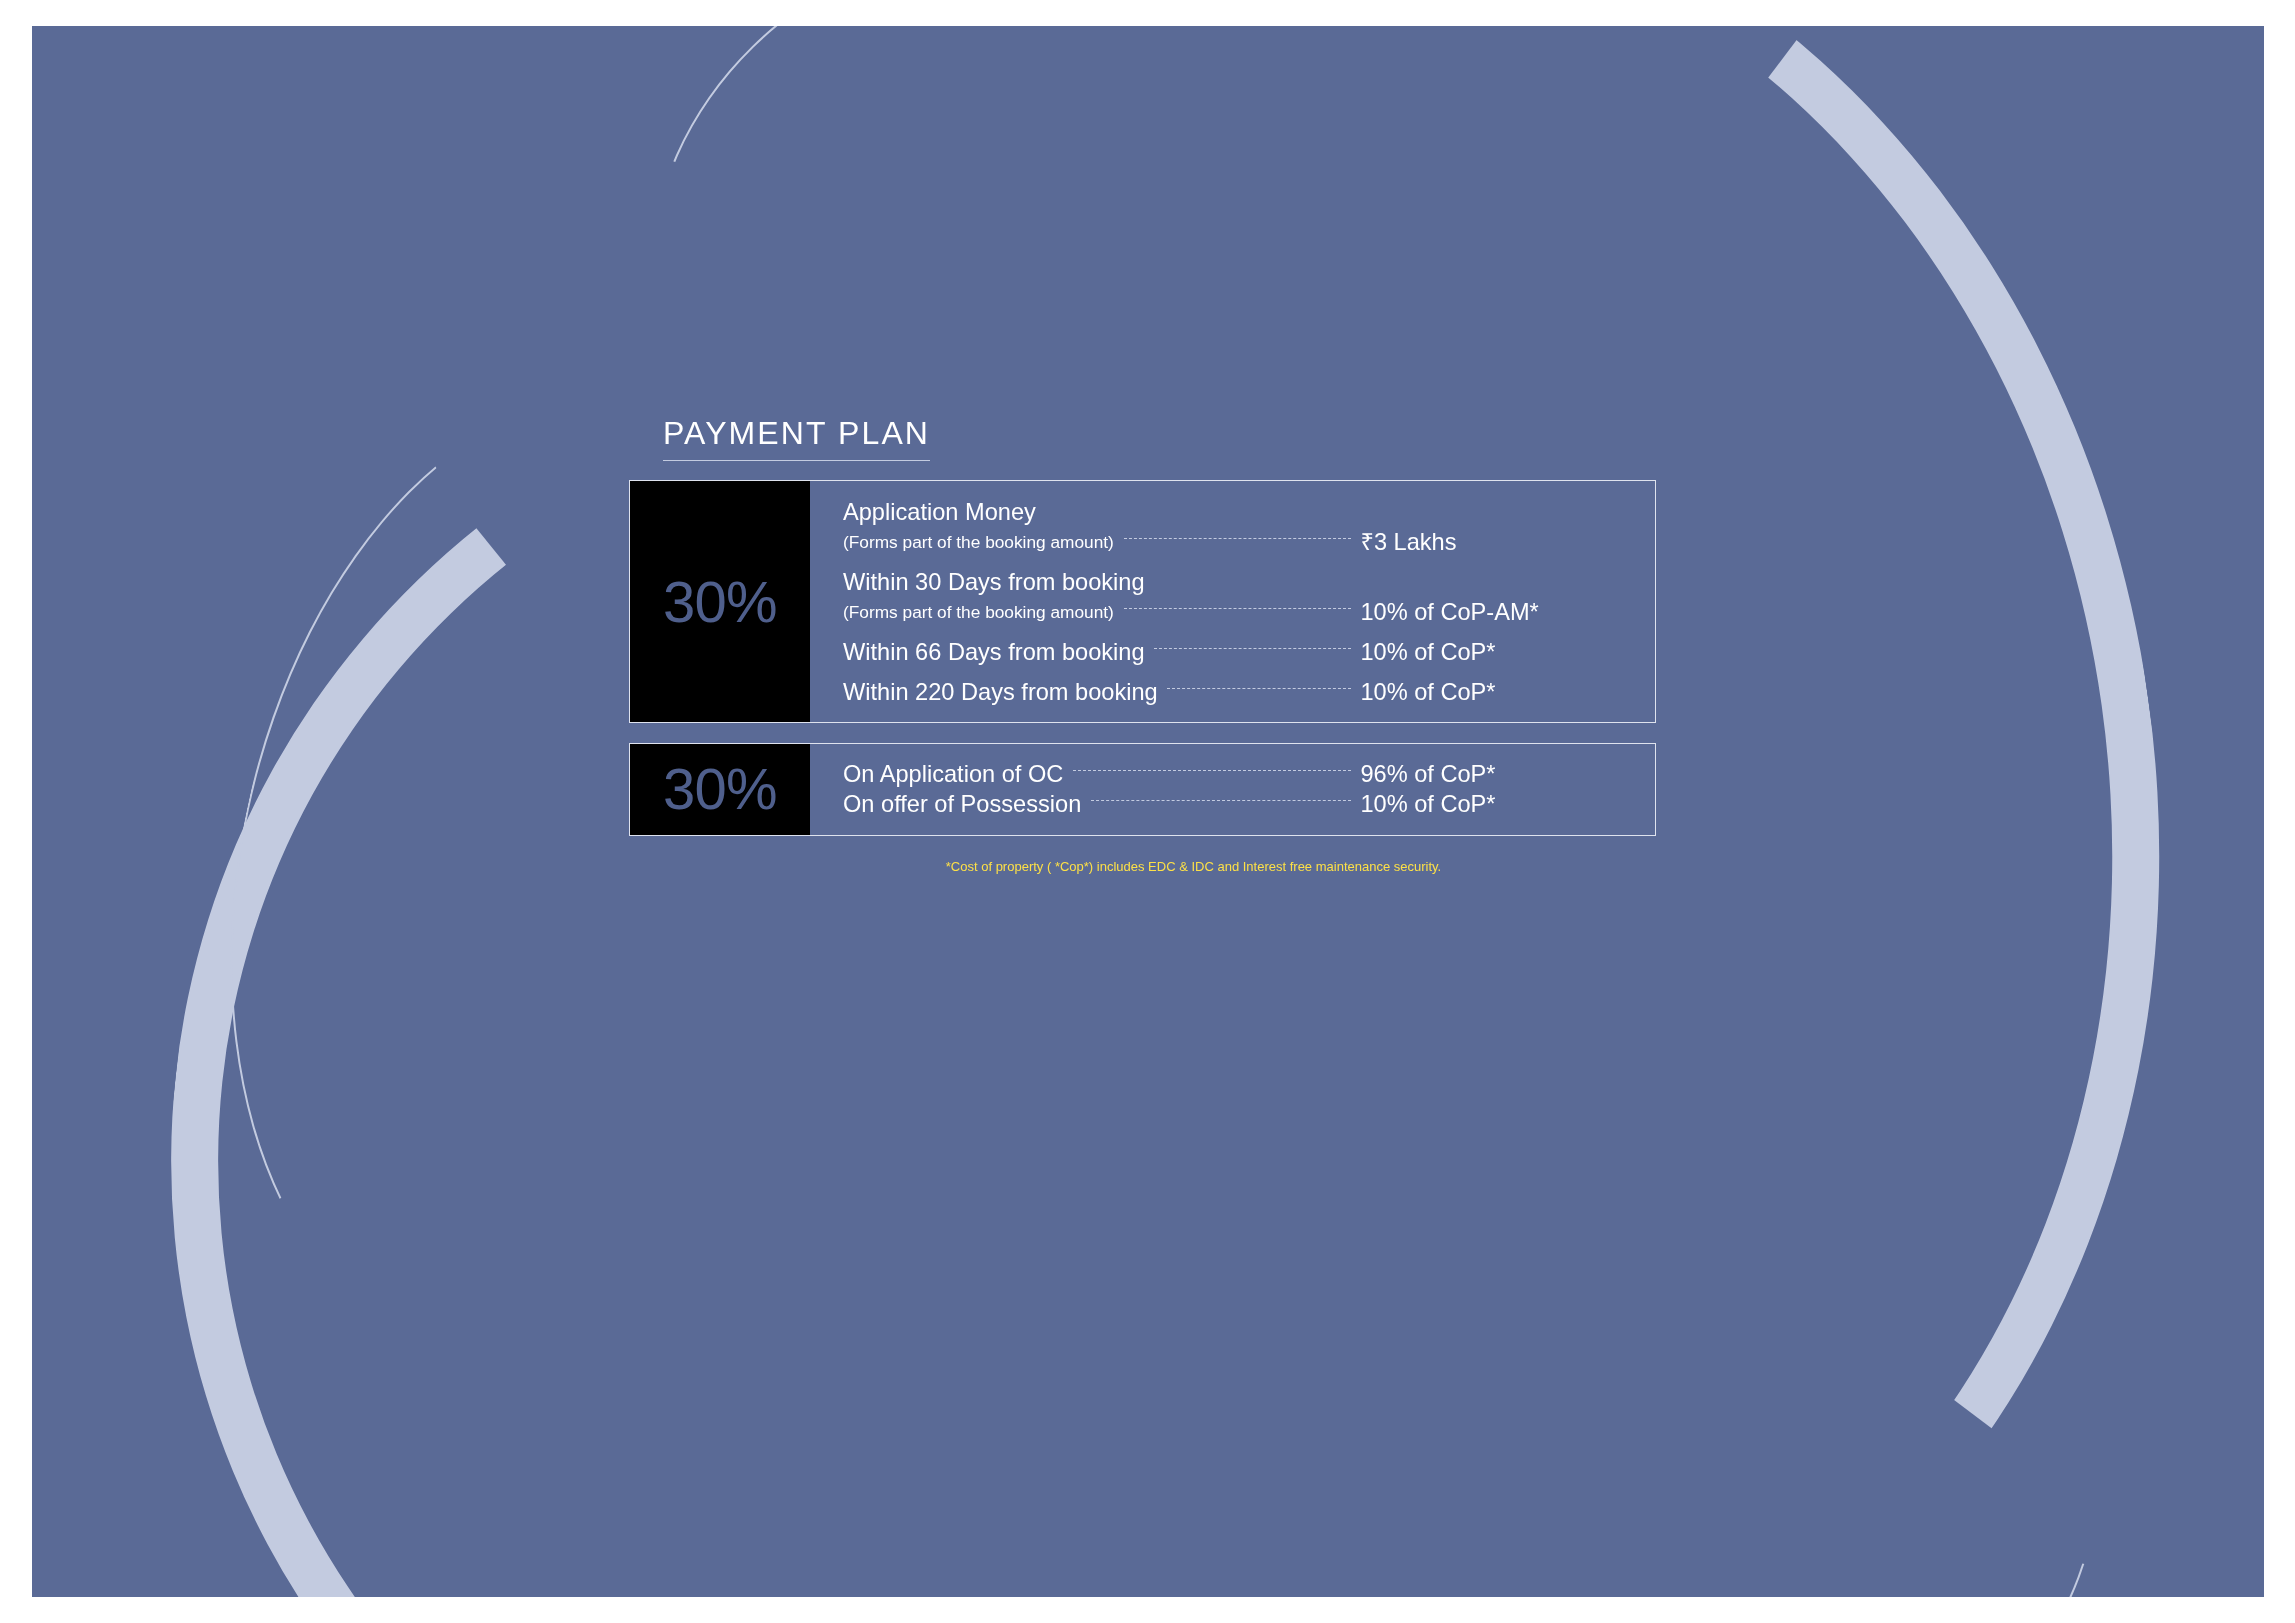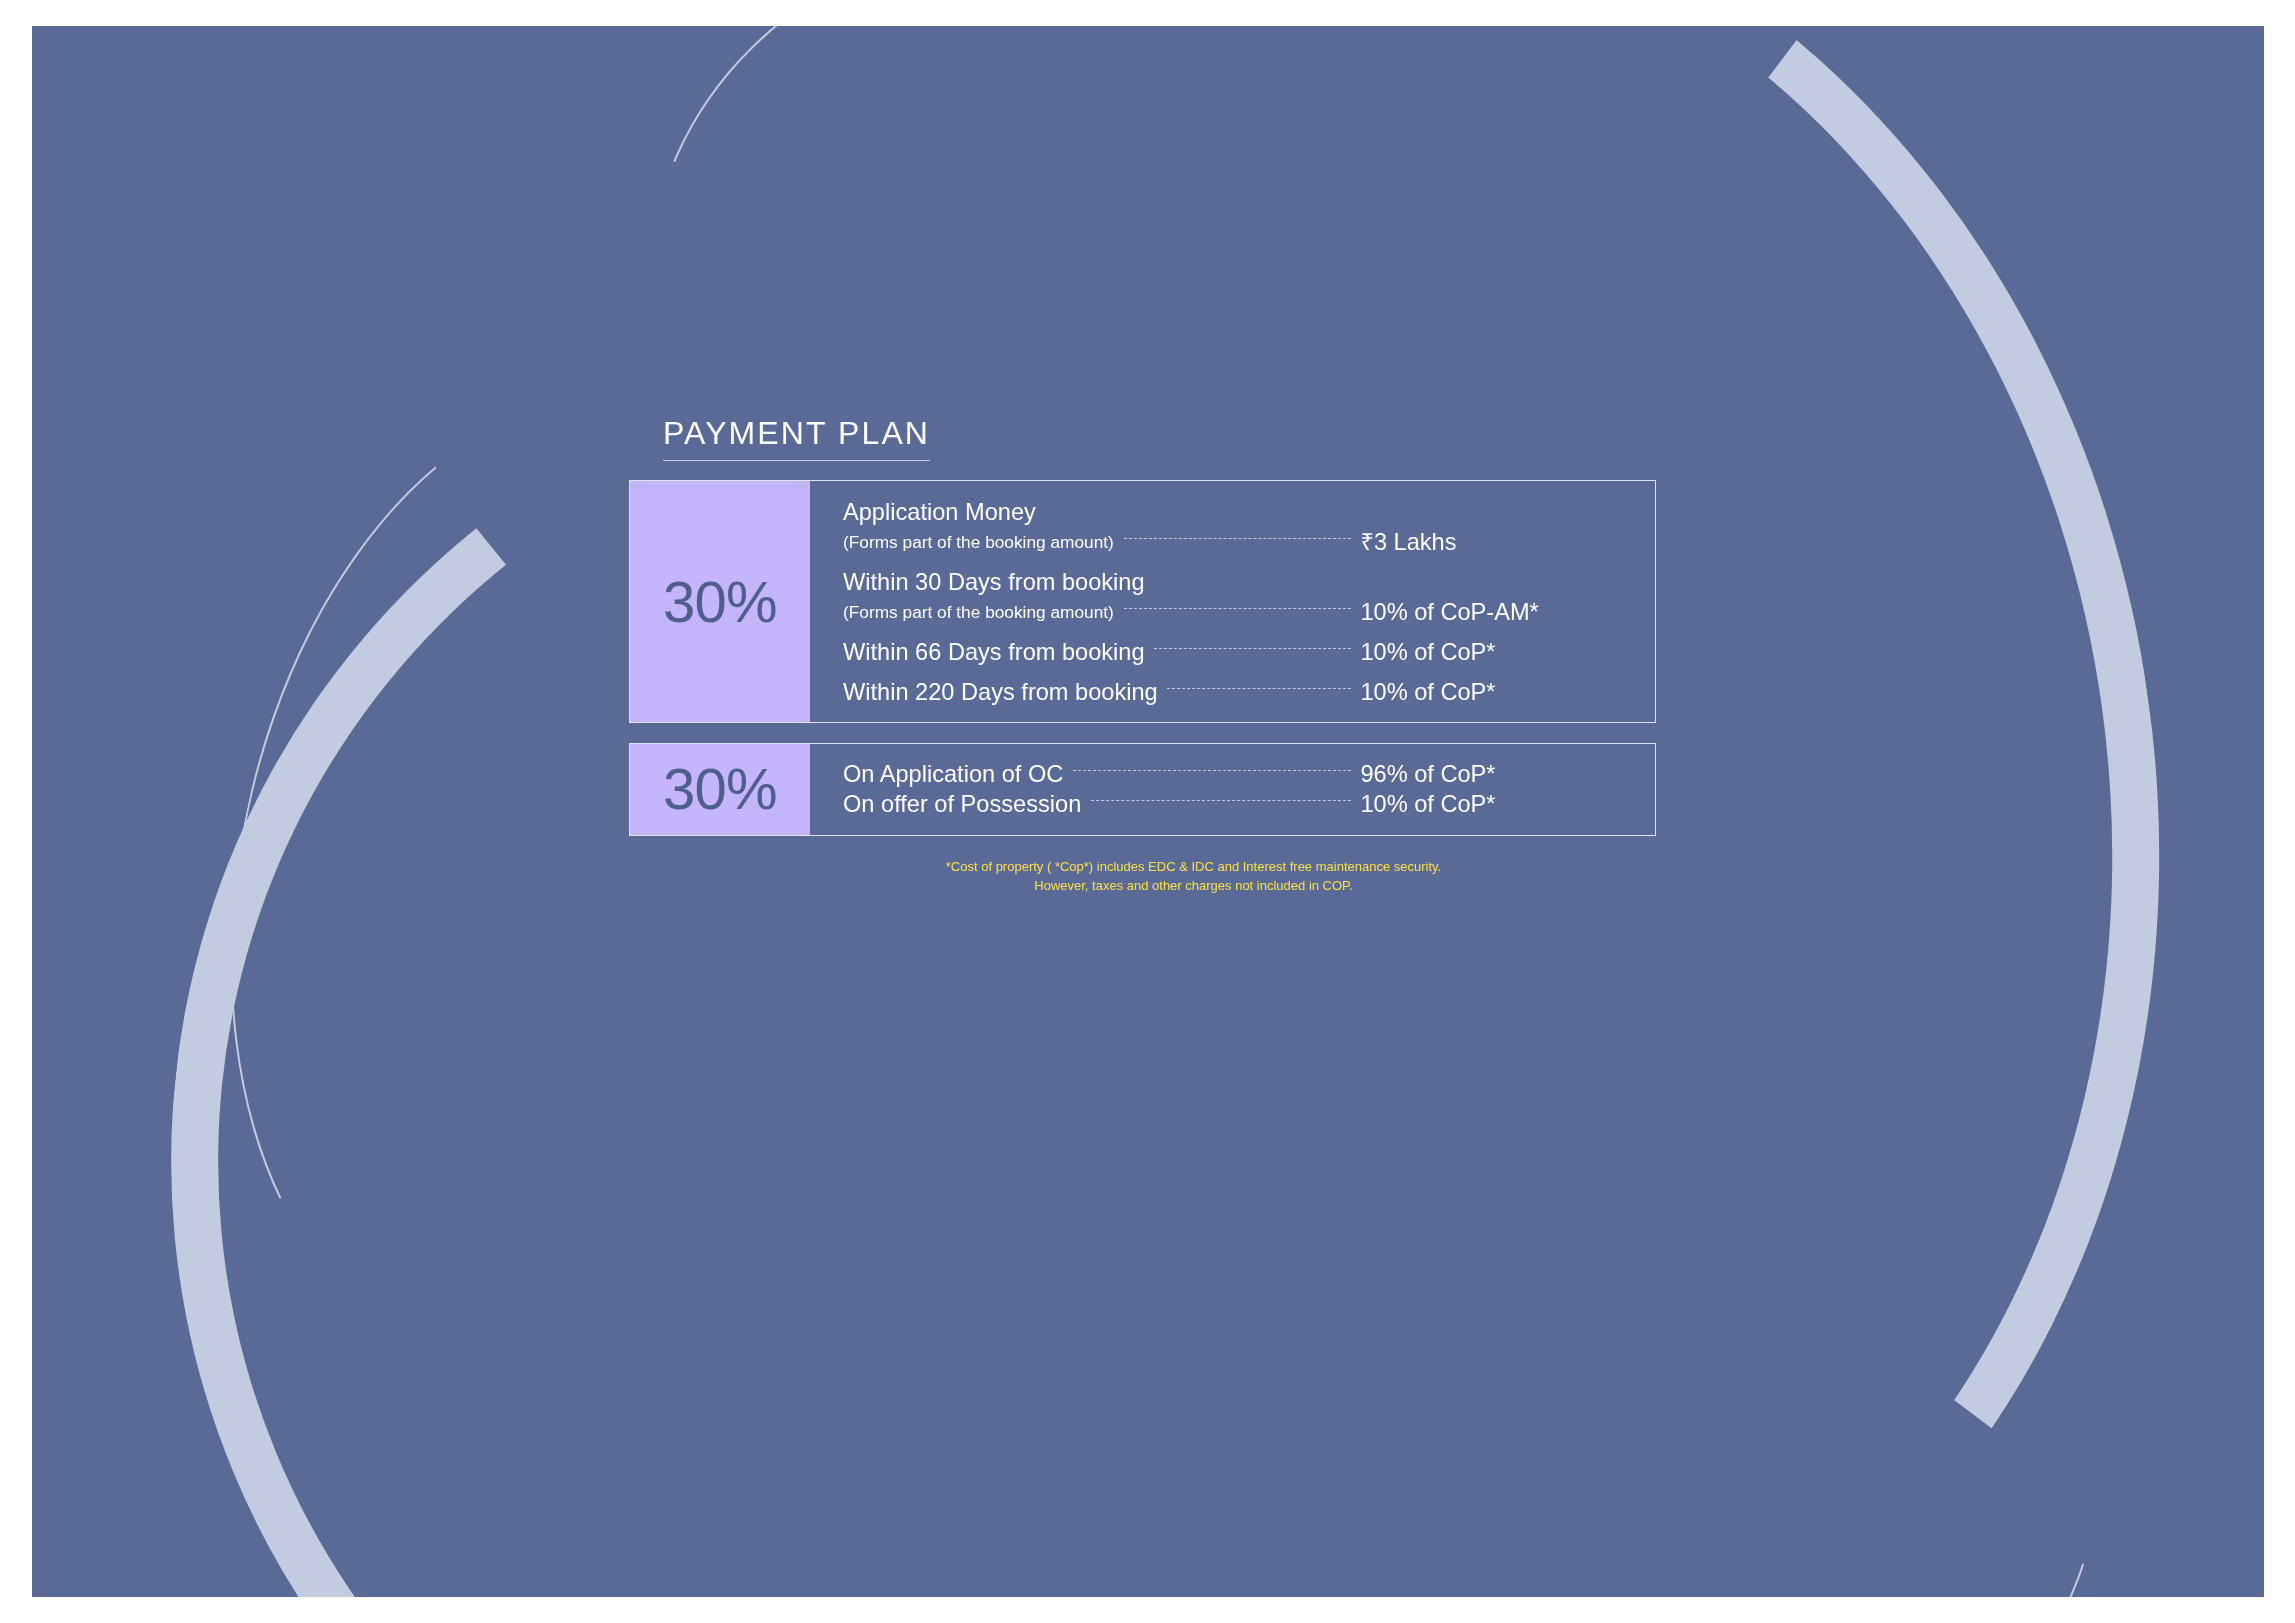--- a/index.html
+++ b/index.html
@@ -103,21 +103,21 @@
 
   .block {
     margin-top: 19.4px;
     border: 1.4px solid #dfe3ee;
     display: flex;
     align-items: stretch;
     box-sizing: border-box;
     width: 1027px;
   }
   .pct-cell {
-    background: #c4b5fd;
+    background: #000000;
     width: 180px;
     min-width: 180px;
     display: flex;
     align-items: center;
     justify-content: center;
   }
   .pct {
     color: #4f5f8c;
     font-size: 58px;
     font-weight: 400;
@@ -247,19 +247,18 @@
           <div class="row">
             <span class="label">On offer of Possession</span>
             <span class="dots"></span>
             <span class="value">10% of CoP*</span>
           </div>
         </div>
       </div>
 
       <div class="footnote">
         <div>*Cost of property ( *Cop*) includes EDC &amp; IDC and Interest free maintenance security.</div>
-        <div>However, taxes and other charges not included in COP.</div>
       </div>
 
     </div>
   </div>
 </div>
 
 
 </body></html>

